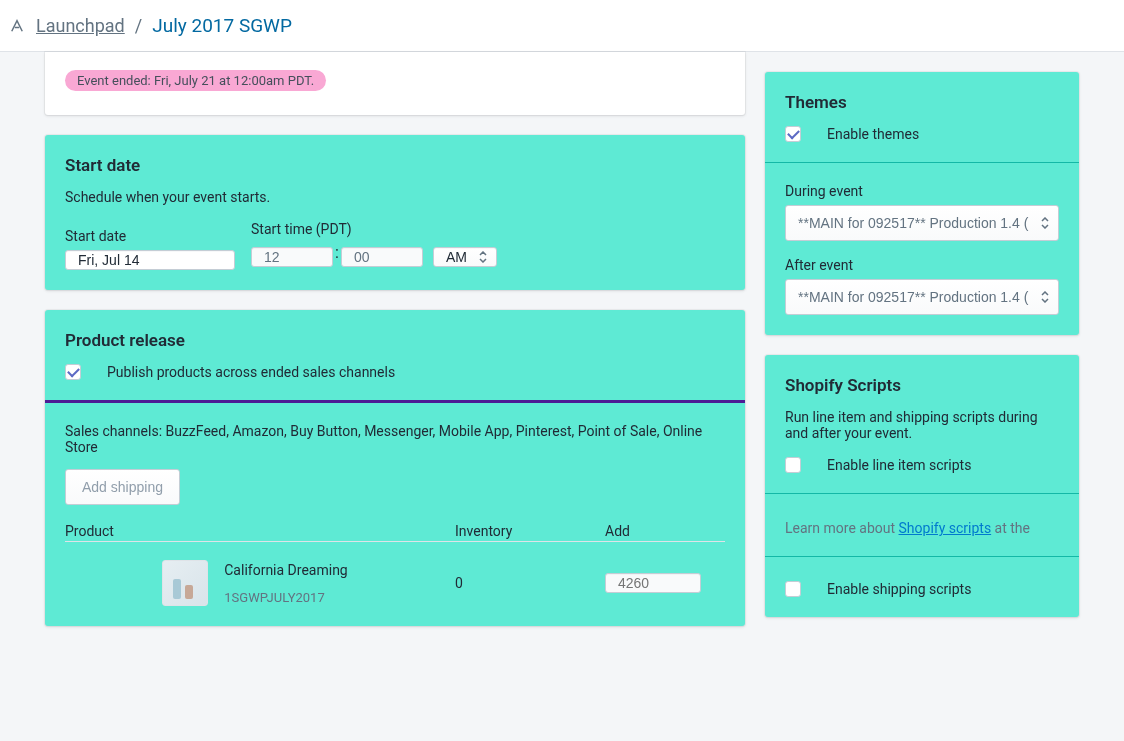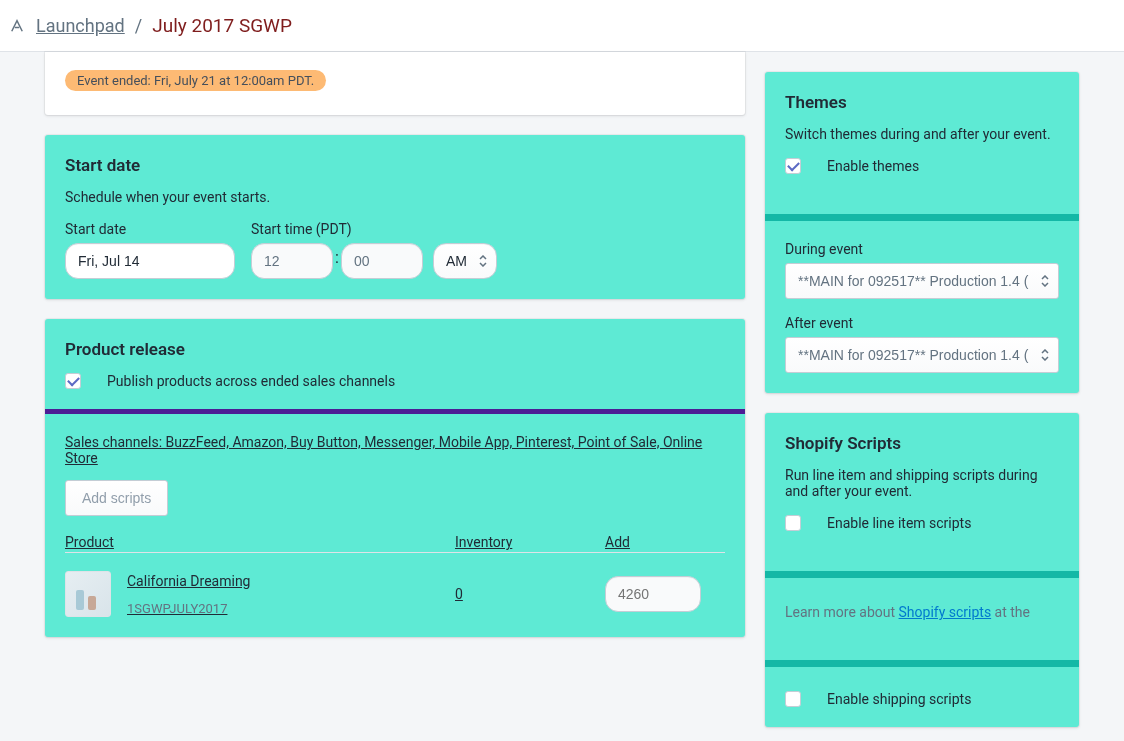--- a/index.html
+++ b/index.html
@@ -26,21 +26,21 @@
     .breadcrumb-app {
       color: #637381;
       font-size: 18px;
       font-weight: 400;
     }
     .breadcrumb-sep {
       color: #637381;
       font-size: 18px;
     }
     .breadcrumb-title {
-      color: #7f1d1d;
+      color: #0369a1;
       font-size: 19px;
       font-weight: 400;
     }
 
     .page-wrap {
       max-width: 1050px;
       margin: 0 auto;
       padding: 0 8px 40px;
       display: flex;
       gap: 20px;
@@ -52,22 +52,21 @@
     .card {
       background: #5eead4;
       border-radius: 3px;
       box-shadow: 0 0 0 1px rgba(63,63,68,0.05), 0 1px 3px rgba(63,63,68,0.15);
       margin-top: 20px;
     }
     .card-section {
       padding: 20px;
     }
     .card-section + .card-section {
-      border-top: 5px solid #4c1d95;
-      text-decoration: underline;
+      border-top: 3px solid #4c1d95;
     }
     .card-title {
       font-size: 17px;
       font-weight: 600;
       color: #212b36;
       margin-bottom: 14px;
     }
     .card-desc {
       color: #212b36;
       font-size: 14px;
@@ -75,43 +74,43 @@
     }
 
     .status-card {
       background: #fff;
       border-radius: 0 0 3px 3px;
       box-shadow: 0 0 0 1px rgba(63,63,68,0.05), 0 1px 3px rgba(63,63,68,0.15);
       padding: 18px 20px 24px;
     }
     .status-pill {
       display: inline-block;
-      background: #fdba74;
+      background: #f9a8d4;
       border-radius: 20px;
       padding: 3px 12px;
       font-size: 13px;
       color: #454f5b;
     }
 
     .field-row {
       display: flex;
       align-items: flex-end;
       gap: 16px;
     }
     .field-group { }
     .field-label {
       font-size: 14px;
       color: #212b36;
       margin-bottom: 6px;
       display: block;
     }
     .text-input, .select-input {
-      height: 36px;
+      height: 20px;
       border: 1px solid #c4cdd5;
-      border-radius: 13px;
+      border-radius: 3px;
       background: #fff;
       padding: 0 12px;
       font-size: 14px;
       color: #212b36;
       box-shadow: inset 0 1px 0 rgba(99,115,129,0.05);
     }
     .text-input[disabled], .select-input[disabled] {
       background: #f9fafb;
       color: #637381;
     }
@@ -176,21 +175,21 @@
       align-items: center;
       gap: 10px;
     }
     .pt-head {
       padding-bottom: 2px;
       border-bottom: 1px solid #dfe3e8;
       color: #212b36;
       font-size: 14px;
     }
     .pt-row { padding-top: 18px; }
-    .prod-cell { display: flex; align-items: center; gap: 16px; }
+    .prod-cell { display: flex; align-items: center; gap: 16px; justify-content: center; }
     .prod-thumb {
       width: 46px; height: 46px;
       border-radius: 3px;
       background: linear-gradient(135deg,#e6eef2,#d9e4ea);
       border: 1px solid #dfe3e8;
       position: relative;
       overflow: hidden;
     }
     .prod-thumb::before, .prod-thumb::after {
       content:"";
@@ -219,21 +218,21 @@
       background: linear-gradient(to bottom,#fff,#f9fafb);
       color: #637381;
       font-size: 14px;
       padding: 0 28px 0 12px;
       appearance: none;
       white-space: nowrap;
       overflow: hidden;
       text-overflow: ellipsis;
     }
     .side-section { padding: 20px; }
-    .side-section + .side-section { border-top: 7px solid #14b8a6; margin-top: 20px; }
+    .side-section + .side-section { border-top: 1px solid #14b8a6; }
     .side-label { font-size: 14px; color: #212b36; margin-bottom: 6px; display:block; }
     .side-gap { height: 16px; }
     .link { color: #007ace; }
     .learn { font-size: 14px; color: #637381; margin-top: 6px; } 
     .side-col .card:first-child, .main-col .card:first-child { margin-top: 20px; }
 
     .chevron-stack {
       position:absolute; right:10px; top:50%; transform:translateY(-50%);
       pointer-events:none;
     }
@@ -304,21 +303,21 @@
       <div class="card-section">
         <h2 class="card-title">Product release</h2>
         <div class="checkbox-row">
           <span class="checkbox-box checked"></span>
           <span class="checkbox-label">Publish products across ended sales channels</span>
         </div>
       </div>
 
       <div class="card-section">
         <p class="mb14">Sales channels: BuzzFeed, Amazon, Buy Button, Messenger, Mobile App, Pinterest, Point of Sale, Online Store</p>
-        <button class="btn" disabled="">Add scripts</button>
+        <button class="btn" disabled="">Add shipping</button>
 
         <div class="product-table">
           <div class="pt-head">
             <div>Product</div>
             <div>Inventory</div>
             <div>Add</div>
           </div>
 
           <div class="pt-row">
             <div class="prod-cell">
@@ -337,21 +336,20 @@
       </div>
     </div>
 
   </div>
 
   <div class="side-col">
 
     <div class="card">
       <div class="side-section">
         <h2 class="card-title">Themes</h2>
-        <p class="card-desc">Switch themes during and after your event.</p>
         <div class="checkbox-row">
           <span class="checkbox-box checked"></span>
           <span class="checkbox-label">Enable themes</span>
         </div>
       </div>
       <div class="side-section">
         <label class="side-label">During event</label>
         <div class="side-select-wrap">
           <select class="side-select">
             <option>**MAIN for 092517** Production 1.4 (</option>

